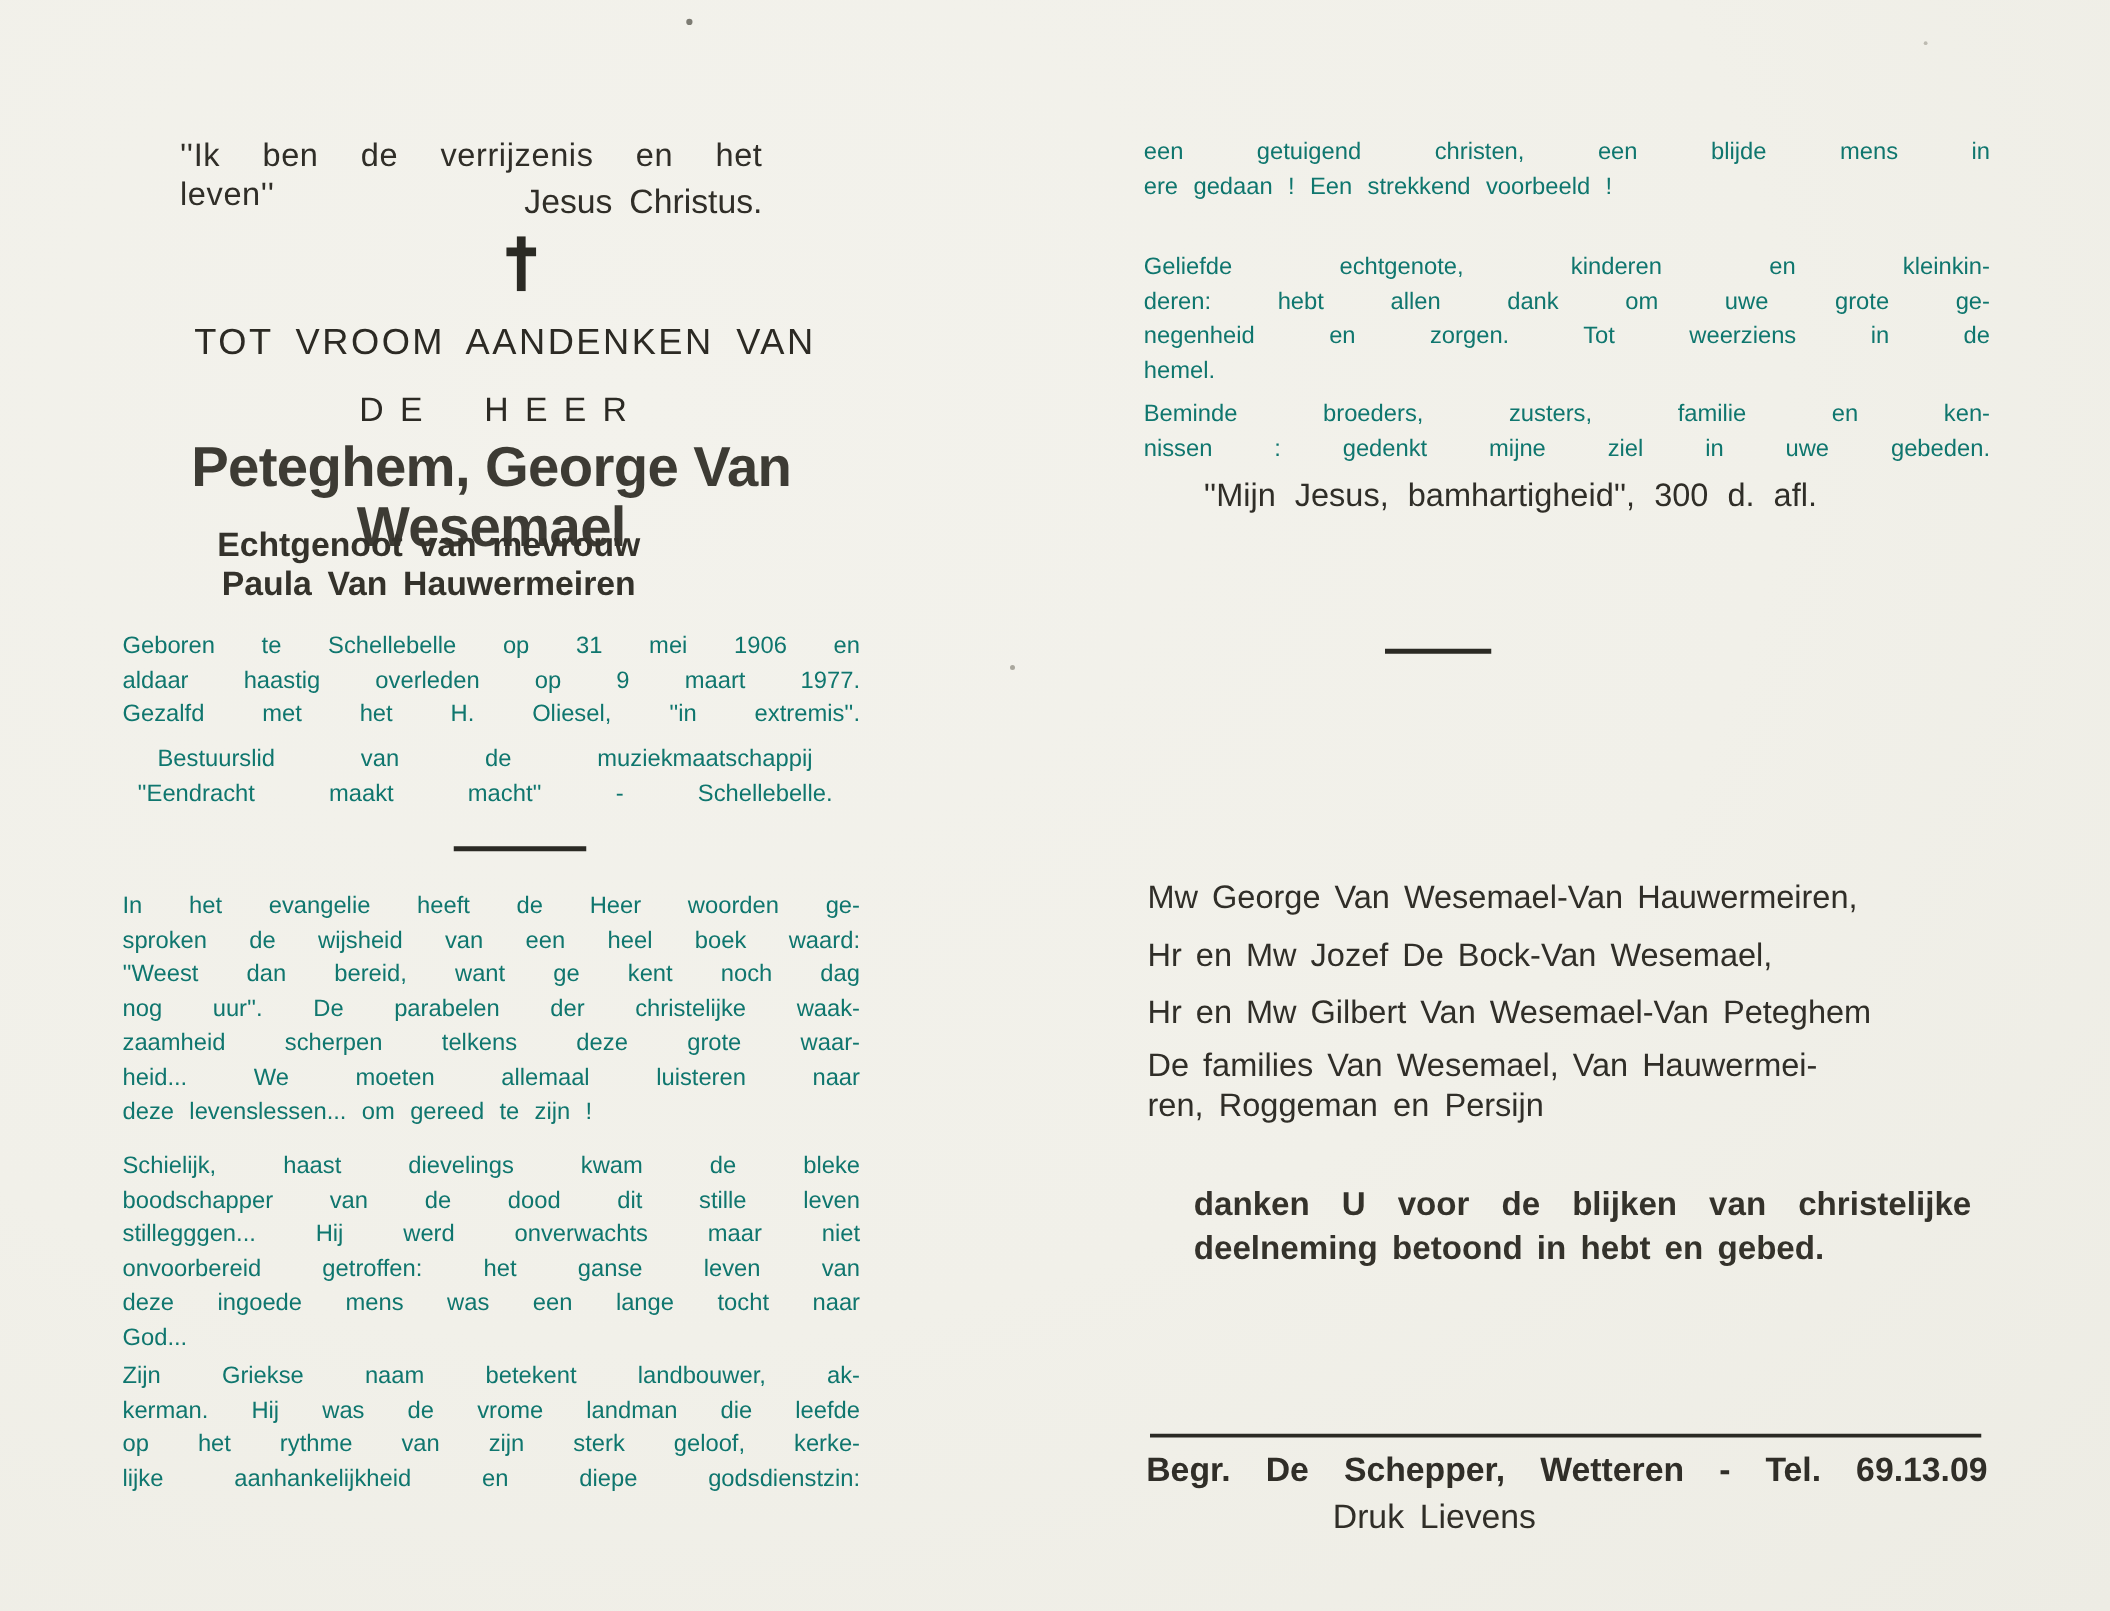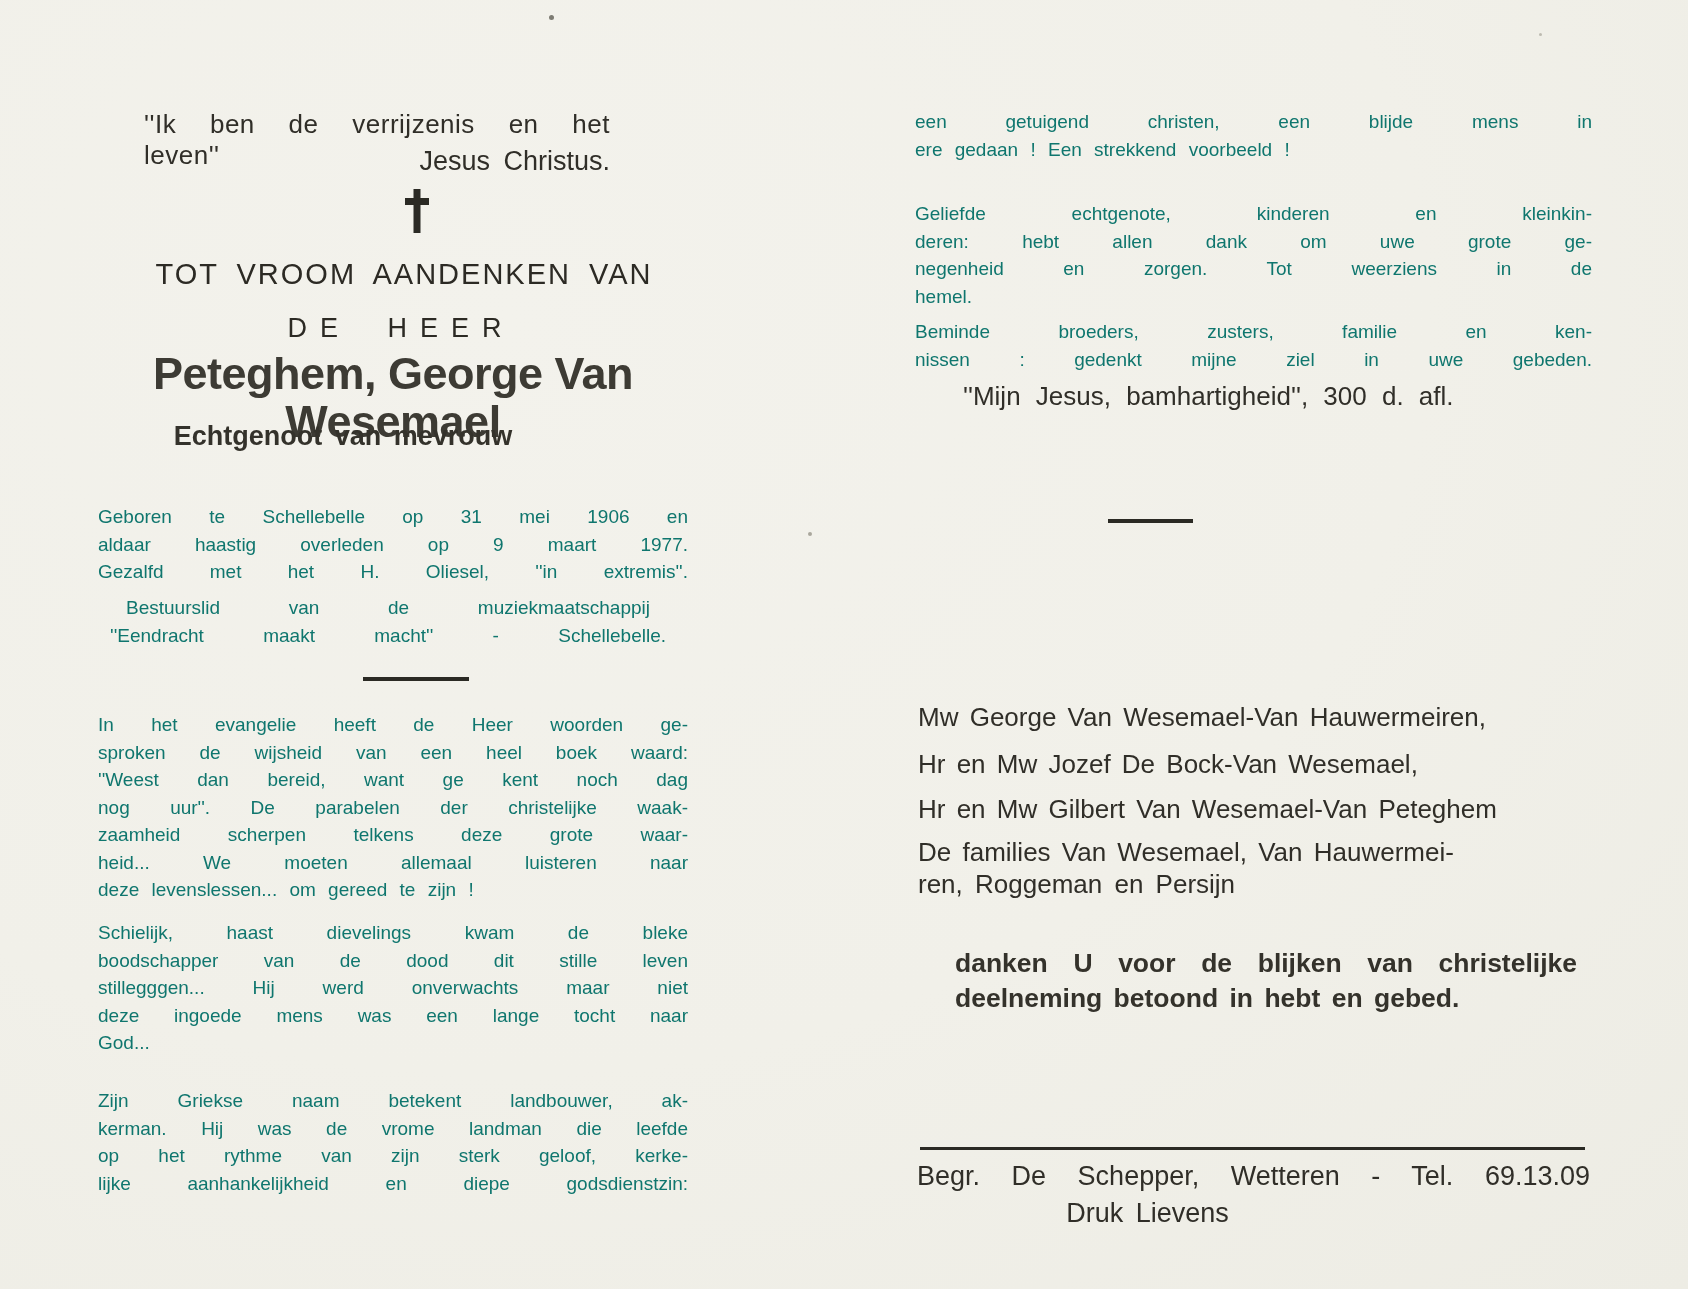--- a/index.html
+++ b/index.html
@@ -51,21 +51,21 @@
   .par-f{top:318px;}
   .indulg{top:381px;font-size:26px;word-spacing:8px;margin-left:48px;}
   .div-right{top:519px;left:193px;width:85px;border-top:4px solid #2b2a24;}
   .mourners{top:703px;height:200px;}
   .mourner{position:absolute;left:3px;right:0;font-size:26px;line-height:28px;word-spacing:4px;}
   .m0{top:0;} .m1{top:47px;} .m2{top:92px;} .m3{top:135px;} .m4{top:167px;word-spacing:5px;}
   .thanks{top:946px;padding:0 15px 0 40px;}
   .thanks div{font-size:26.5px;line-height:35px;font-weight:bold;color:#34322b;}
   .thanks .t2{word-spacing:4px;}
   .div-bottom{top:1147px;left:5px;width:665px;border-top:3px solid #2b2a24;}
-  .undertaker{top:1161px;font-size:27px;padding:0 2px;text-align:justify;text-align-last:justify;}
+  .undertaker{top:1161px;font-size:27px;padding:0 2px;text-align:justify;text-align-last:justify;font-weight:bold;}
   .printer{top:1198px;font-size:27px;text-align:center;padding-right:212px;word-spacing:5px;}
 
   
   .speck{position:absolute;border-radius:50%;}
   .sp1{left:549px;top:15px;width:5px;height:5px;background:#56544b;opacity:.75;}
   .sp2{left:808px;top:532px;width:4px;height:4px;background:#8a877c;opacity:.7;}
   .sp3{left:1539px;top:33px;width:3px;height:3px;background:#9b988c;opacity:.6;}
 </style>
 </head>
 <body>
@@ -79,20 +79,21 @@
     <svg width="24" height="44" viewBox="0 0 24 44" aria-hidden="true">
       <rect x="8.5" y="0" width="7" height="44" fill="#2b2a24"></rect>
       <rect x="0" y="9" width="24" height="7" fill="#2b2a24"></rect>
     </svg>
   </div>
 
   <div class="blk memorial">TOT VROOM AANDENKEN VAN</div>
   <div class="blk heer">DE HEER</div>
   <div class="blk name">Peteghem, George Van Wesemael</div>
   <div class="blk spouse1">Echtgenoot van mevrouw</div>
+  <div class="blk spouse2">Paula Van Hauwermeiren</div>
 
   <div class="blk vitals">
     <div class="bl jl">Geboren te Schellebelle op 31 mei 1906 en</div>
     <div class="bl jl">aldaar haastig overleden op 9 maart 1977.</div>
     <div class="bl jl">Gezalfd met het H. Oliesel, ''in extremis''.</div>
   </div>
 
   <div class="blk society">
     <div class="bl jl s1">Bestuurslid van de muziekmaatschappij</div>
     <div class="bl jl s2">''Eendracht maakt macht'' - Schellebelle.</div>
@@ -107,20 +108,21 @@
     <div class="bl jl">nog uur''. De parabelen der christelijke waak-</div>
     <div class="bl jl">zaamheid scherpen telkens deze grote waar-</div>
     <div class="bl jl">heid... We moeten allemaal luisteren naar</div>
     <div class="bl ll wsp">deze levenslessen... om gereed te zijn !</div>
   </div>
 
   <div class="blk par-b">
     <div class="bl jl">Schielijk, haast dievelings kwam de bleke</div>
     <div class="bl jl">boodschapper van de dood dit stille leven</div>
     <div class="bl jl">stillegggen... Hij werd onverwachts maar niet</div>
+    <div class="bl jl">onvoorbereid getroffen: het ganse leven van</div>
     <div class="bl jl">deze ingoede mens was een lange tocht naar</div>
     <div class="bl ll">God...</div>
   </div>
 
   <div class="blk par-c">
     <div class="bl jl">Zijn Griekse naam betekent landbouwer, ak-</div>
     <div class="bl jl">kerman. Hij was de vrome landman die leefde</div>
     <div class="bl jl">op het rythme van zijn sterk geloof, kerke-</div>
     <div class="bl jl">lijke aanhankelijkheid en diepe godsdienstzin:</div>
   </div>

